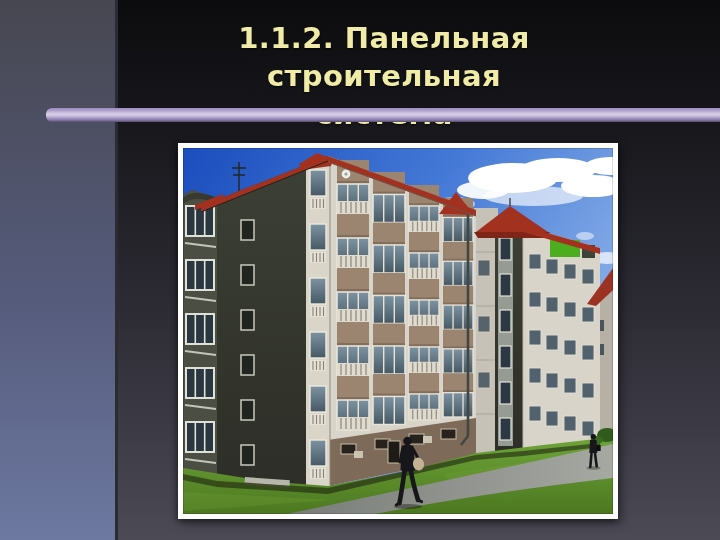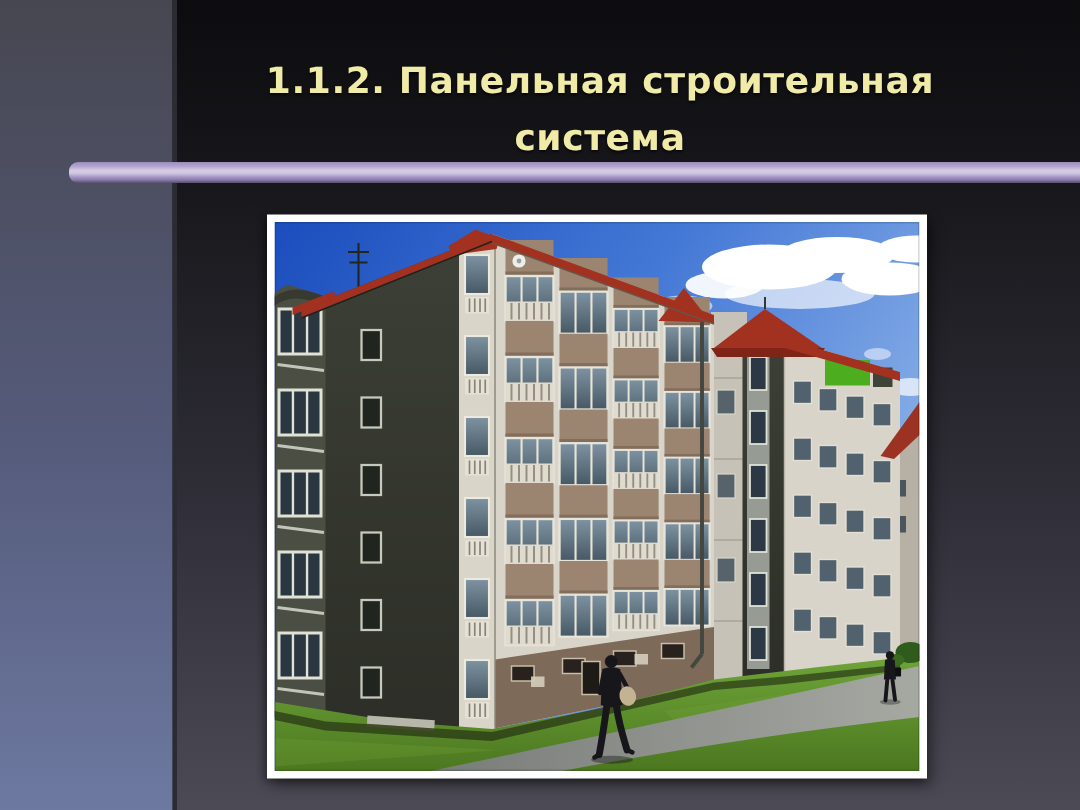--- a/index.html
+++ b/index.html
@@ -7,22 +7,22 @@
     width:720px;height:540px;overflow:hidden;position:relative;
     background:linear-gradient(to bottom,#0c0c0f 0%,#17171b 22%,#2d2c35 58%,#4b4a55 100%);
     font-family:"DejaVu Sans","Liberation Sans",sans-serif;
   }
   .left-band{
     position:absolute;left:0;top:0;width:115px;height:540px;
     background:linear-gradient(to bottom,#474751 0%,#555b7b 55%,#6d79a1 100%);
     border-right:3px solid #2b2b33;
   }
   .slide-title{
-    position:absolute;left:118px;top:19px;width:532px;margin:16px;
-    text-align:center;font-size:24px;font-weight:bold;line-height:38px;
+    position:absolute;left:118px;top:19px;width:532px;margin:0;
+    text-align:center;font-size:29px;font-weight:bold;line-height:38px;
     color:#f0eba6;letter-spacing:.4px;text-shadow:0 1px 2px rgba(0,0,0,.65);
   }
   .slide-title span{display:block;}
   .divider{
     position:absolute;left:46px;top:108px;right:0;height:14px;
     border-radius:6px 0 0 6px;
     background:linear-gradient(to bottom,
       #9c8cbc 0%, #b2a4cf 20%, #d8cfe6 42%, #cdc3de 55%,
       #a496c4 72%, #8a7cab 85%, #564e6b 100%);
   }

